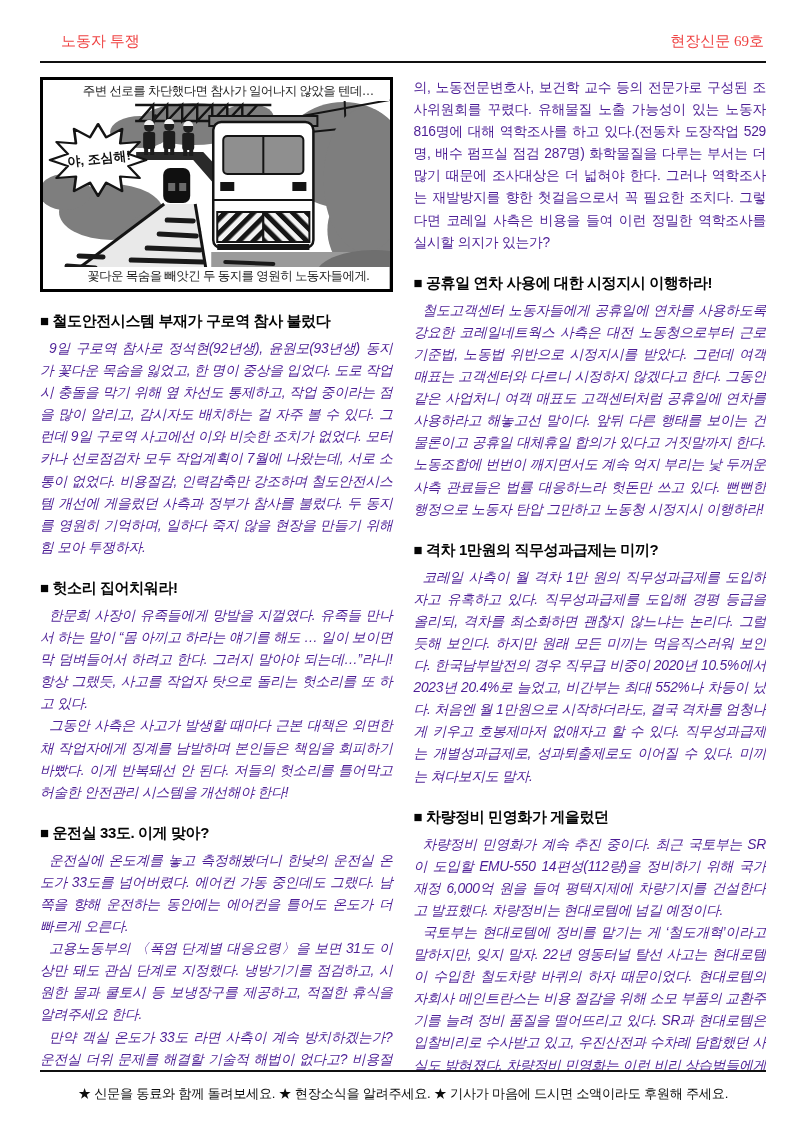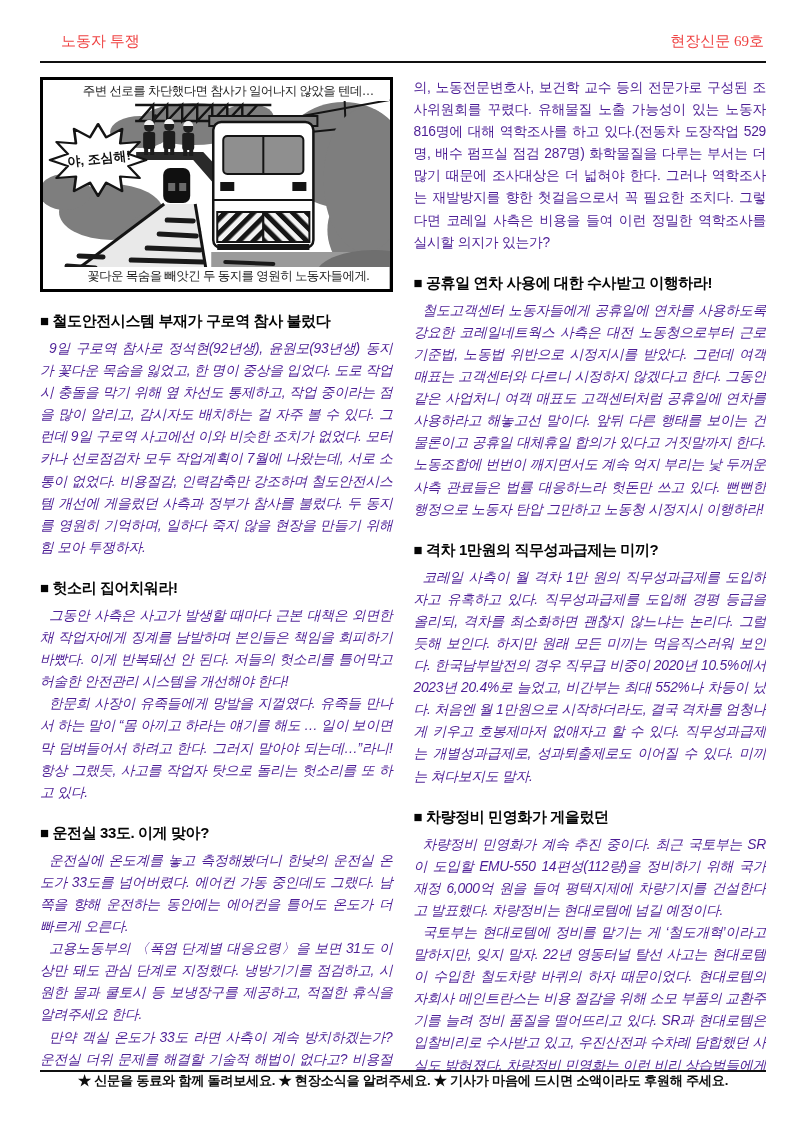--- a/index.html
+++ b/index.html
@@ -22,22 +22,22 @@
         box-sizing:border-box;background:#fff;margin:0;overflow:hidden;}
   .cartoon svg{position:absolute;left:0;top:0;width:100%;height:100%;}
   .cap{position:absolute;left:0;width:100%;text-align:center;font-size:12.5px;
         letter-spacing:-0.6px;white-space:nowrap;color:#1c1c1c;z-index:3;margin-left:12px;}
   .cap.top{top:3px;}
   .cap.bottom{bottom:4px;}
   .bubble-text{position:absolute;left:8px;top:70px;width:96px;text-align:center;
         font-size:13px;font-weight:bold;color:#101010;transform:rotate(-6deg);z-index:2;}
   
   .footer{position:absolute;left:40px;right:34px;top:1070px;}
-  .footer .ftext{display:block;text-align:center;font-size:13.2px;font-weight:bold;
-        letter-spacing:-0.3px;color:#0d0d0d;}
+  .footer .ftext{display:block;text-align:center;font-size:13.2px;font-weight:normal;
+        letter-spacing:-0.3px;color:#0d0d0d;padding-top:13px;}
 </style>
 </head>
 <body>
 
 <div class="page">
 
   <div class="masthead">
     <span>노동자 투쟁</span>
     <span>현장신문 69호</span>
   </div>
@@ -156,38 +156,38 @@
         <div class="cap bottom">꽃다운 목숨을 빼앗긴 두 동지를 영원히 노동자들에게.</div>
       </figure>
 
       <section>
         <h2 class="sec-title">■ 철도안전시스템 부재가 구로역 참사 불렀다</h2>
         <p class="indent">9일 구로역 참사로 정석현(92년생), 윤원모(93년생) 동지가 꽃다운 목숨을 잃었고, 한 명이 중상을 입었다. 도로 작업 시 충돌을 막기 위해 옆 차선도 통제하고, 작업 중이라는 점을 많이 알리고, 감시자도 배치하는 걸 자주 볼 수 있다. 그런데 9일 구로역 사고에선 이와 비슷한 조치가 없었다. 모터카나 선로점검차 모두 작업계획이 7월에 나왔는데, 서로 소통이 없었다. 비용절감, 인력감축만 강조하며 철도안전시스템 개선에 게을렀던 사측과 정부가 참사를 불렀다. 두 동지를 영원히 기억하며, 일하다 죽지 않을 현장을 만들기 위해 힘 모아 투쟁하자.</p>
       </section>
 
       <section>
         <h2 class="sec-title">■ 헛소리 집어치워라!</h2>
+        <p class="indent">한문희 사장이 유족들에게 망발을 지껄였다. 유족들 만나서 하는 말이 “몸 아끼고 하라는 얘기를 해도 … 일이 보이면 막 덤벼들어서 하려고 한다. 그러지 말아야 되는데…”라니! 항상 그랬듯, 사고를 작업자 탓으로 돌리는 헛소리를 또 하고 있다.</p>
         <p class="indent">그동안 사측은 사고가 발생할 때마다 근본 대책은 외면한 채 작업자에게 징계를 남발하며 본인들은 책임을 회피하기 바빴다. 이게 반복돼선 안 된다. 저들의 헛소리를 틀어막고 허술한 안전관리 시스템을 개선해야 한다!</p>
-        <p class="indent">한문희 사장이 유족들에게 망발을 지껄였다. 유족들 만나서 하는 말이 “몸 아끼고 하라는 얘기를 해도 … 일이 보이면 막 덤벼들어서 하려고 한다. 그러지 말아야 되는데…”라니! 항상 그랬듯, 사고를 작업자 탓으로 돌리는 헛소리를 또 하고 있다.</p>
       </section>
 
       <section>
         <h2 class="sec-title">■ 운전실 33도. 이게 맞아?</h2>
         <p class="indent">운전실에 온도계를 놓고 측정해봤더니 한낮의 운전실 온도가 33도를 넘어버렸다. 에어컨 가동 중인데도 그랬다. 남쪽을 향해 운전하는 동안에는 에어컨을 틀어도 온도가 더 빠르게 오른다.</p>
         <p class="indent">고용노동부의 〈폭염 단계별 대응요령〉을 보면 31도 이상만 돼도 관심 단계로 지정했다. 냉방기기를 점검하고, 시원한 물과 쿨토시 등 보냉장구를 제공하고, 적절한 휴식을 알려주세요 한다.</p>
         <p class="indent">만약 객실 온도가 33도 라면 사측이 계속 방치하겠는가? 운전실 더위 문제를 해결할 기술적 해법이 없다고? 비용절감만 강조하며 승무원 건강을 외면하는 사측과 정부 말을 누가 믿겠나?</p>
       </section>
 
     </div>
 
     <div class="col">
       <p>의, 노동전문변호사, 보건학 교수 등의 전문가로 구성된 조사위원회를 꾸렸다. 유해물질 노출 가능성이 있는 노동자 816명에 대해 역학조사를 하고 있다.(전동차 도장작업 529명, 배수 펌프실 점검 287명) 화학물질을 다루는 부서는 더 많기 때문에 조사대상은 더 넓혀야 한다. 그러나 역학조사는 재발방지를 향한 첫걸음으로서 꼭 필요한 조치다. 그렇다면 코레일 사측은 비용을 들여 이런 정밀한 역학조사를 실시할 의지가 있는가?</p>
 
       <section>
-        <h2 class="sec-title">■ 공휴일 연차 사용에 대한 수사받고 이행하라!</h2>
+        <h2 class="sec-title">■ 공휴일 연차 사용에 대한 시정지시 이행하라!</h2>
         <p class="indent">철도고객센터 노동자들에게 공휴일에 연차를 사용하도록 강요한 코레일네트웍스 사측은 대전 노동청으로부터 근로기준법, 노동법 위반으로 시정지시를 받았다. 그런데 여객 매표는 고객센터와 다르니 시정하지 않겠다고 한다. 그동안 같은 사업처니 여객 매표도 고객센터처럼 공휴일에 연차를 사용하라고 해놓고선 말이다. 앞뒤 다른 행태를 보이는 건 물론이고 공휴일 대체휴일 합의가 있다고 거짓말까지 한다. 노동조합에 번번이 깨지면서도 계속 억지 부리는 낯 두꺼운 사측 관료들은 법률 대응하느라 헛돈만 쓰고 있다. 뻔뻔한 행정으로 노동자 탄압 그만하고 노동청 시정지시 이행하라!</p>
       </section>
 
       <section>
         <h2 class="sec-title">■ 격차 1만원의 직무성과급제는 미끼?</h2>
         <p class="indent">코레일 사측이 월 격차 1만 원의 직무성과급제를 도입하자고 유혹하고 있다. 직무성과급제를 도입해 경평 등급을 올리되, 격차를 최소화하면 괜찮지 않느냐는 논리다. 그럴 듯해 보인다. 하지만 원래 모든 미끼는 먹음직스러워 보인다. 한국남부발전의 경우 직무급 비중이 2020년 10.5%에서 2023년 20.4%로 늘었고, 비간부는 최대 552%나 차등이 났다. 처음엔 월 1만원으로 시작하더라도, 결국 격차를 엄청나게 키우고 호봉제마저 없애자고 할 수 있다. 직무성과급제는 개별성과급제로, 성과퇴출제로도 이어질 수 있다. 미끼는 쳐다보지도 말자.</p>
       </section>
 
       <section>
         <h2 class="sec-title">■ 차량정비 민영화가 게을렀던</h2>

